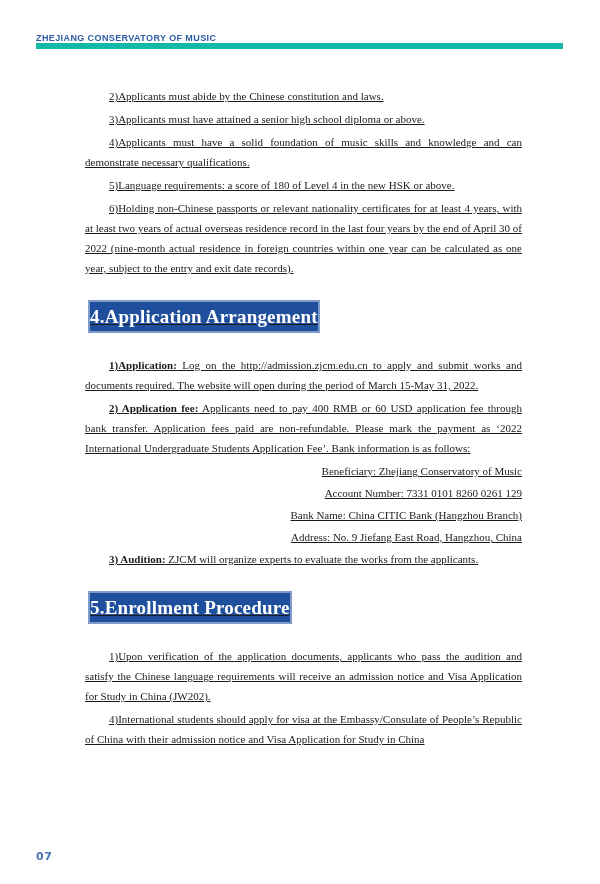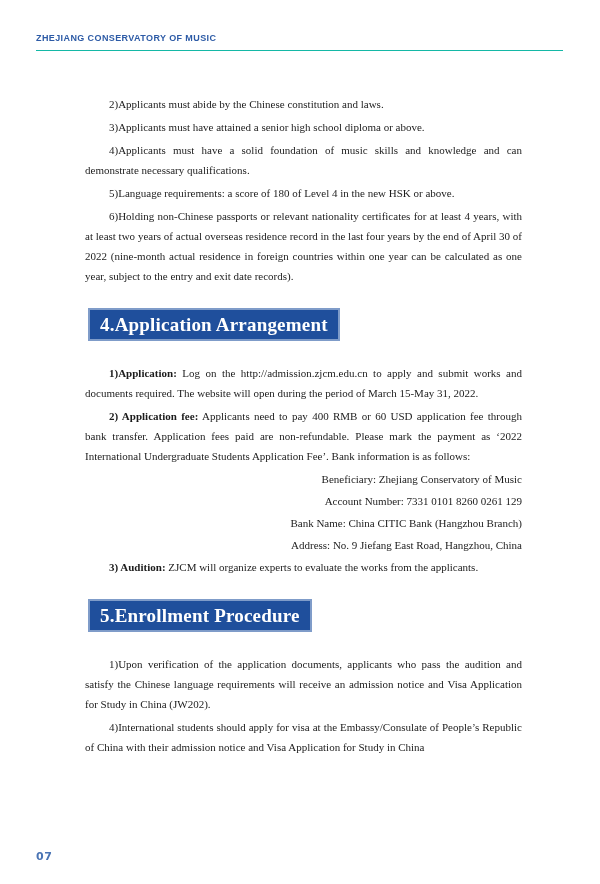--- a/index.html
+++ b/index.html
@@ -15,39 +15,39 @@
     font-family: "Liberation Serif", serif;
     color: #1c1c1c;
   }
 
   
   .doc-header {
     position: absolute;
     left: 36px;
     top: 33px;
     width: 527px;
-    padding-bottom: 7px;
-    border-bottom: 1px solid #14b8a6;
+    border-bottom: 6px solid #14b8a6;
   }
   .doc-header .title {
     font-family: "Liberation Sans", sans-serif;
     font-size: 9px;
     font-weight: bold;
     letter-spacing: 0.4px;
     color: #2d5ba6;
   }
 
   
   .content {
     position: absolute;
     left: 85px;
-    top: 94px;
+    top: 86px;
     width: 437px;
     font-size: 11px;
     line-height: 20px;
+    text-decoration: underline;
   }
   p.body-par {
     margin: 0 0 3px 0;
     text-indent: 24px;
     text-align: justify;
   }
   p.bank-line {
     margin: 0 0 2px 0;
     padding-left: 24px;
     text-align: right;
@@ -60,21 +60,21 @@
   .section-banner {
     width: fit-content;
     margin: 22px 3px 22px 3px;
     background: #1f4f9c;
     border: 2px solid #7f9cc9;
     color: #ffffff;
     font-family: "Liberation Serif", serif;
     font-weight: bold;
     font-size: 19px;
     line-height: 21px;
-    padding: 4px 10px;
+    padding: 4px 0;
     letter-spacing: 0.2px;
   }
 
   
   .page-number {
     position: absolute;
     left: 36px;
     top: 826px;
     font-family: "DejaVu Sans", "Liberation Sans", sans-serif;
     font-size: 11px;

